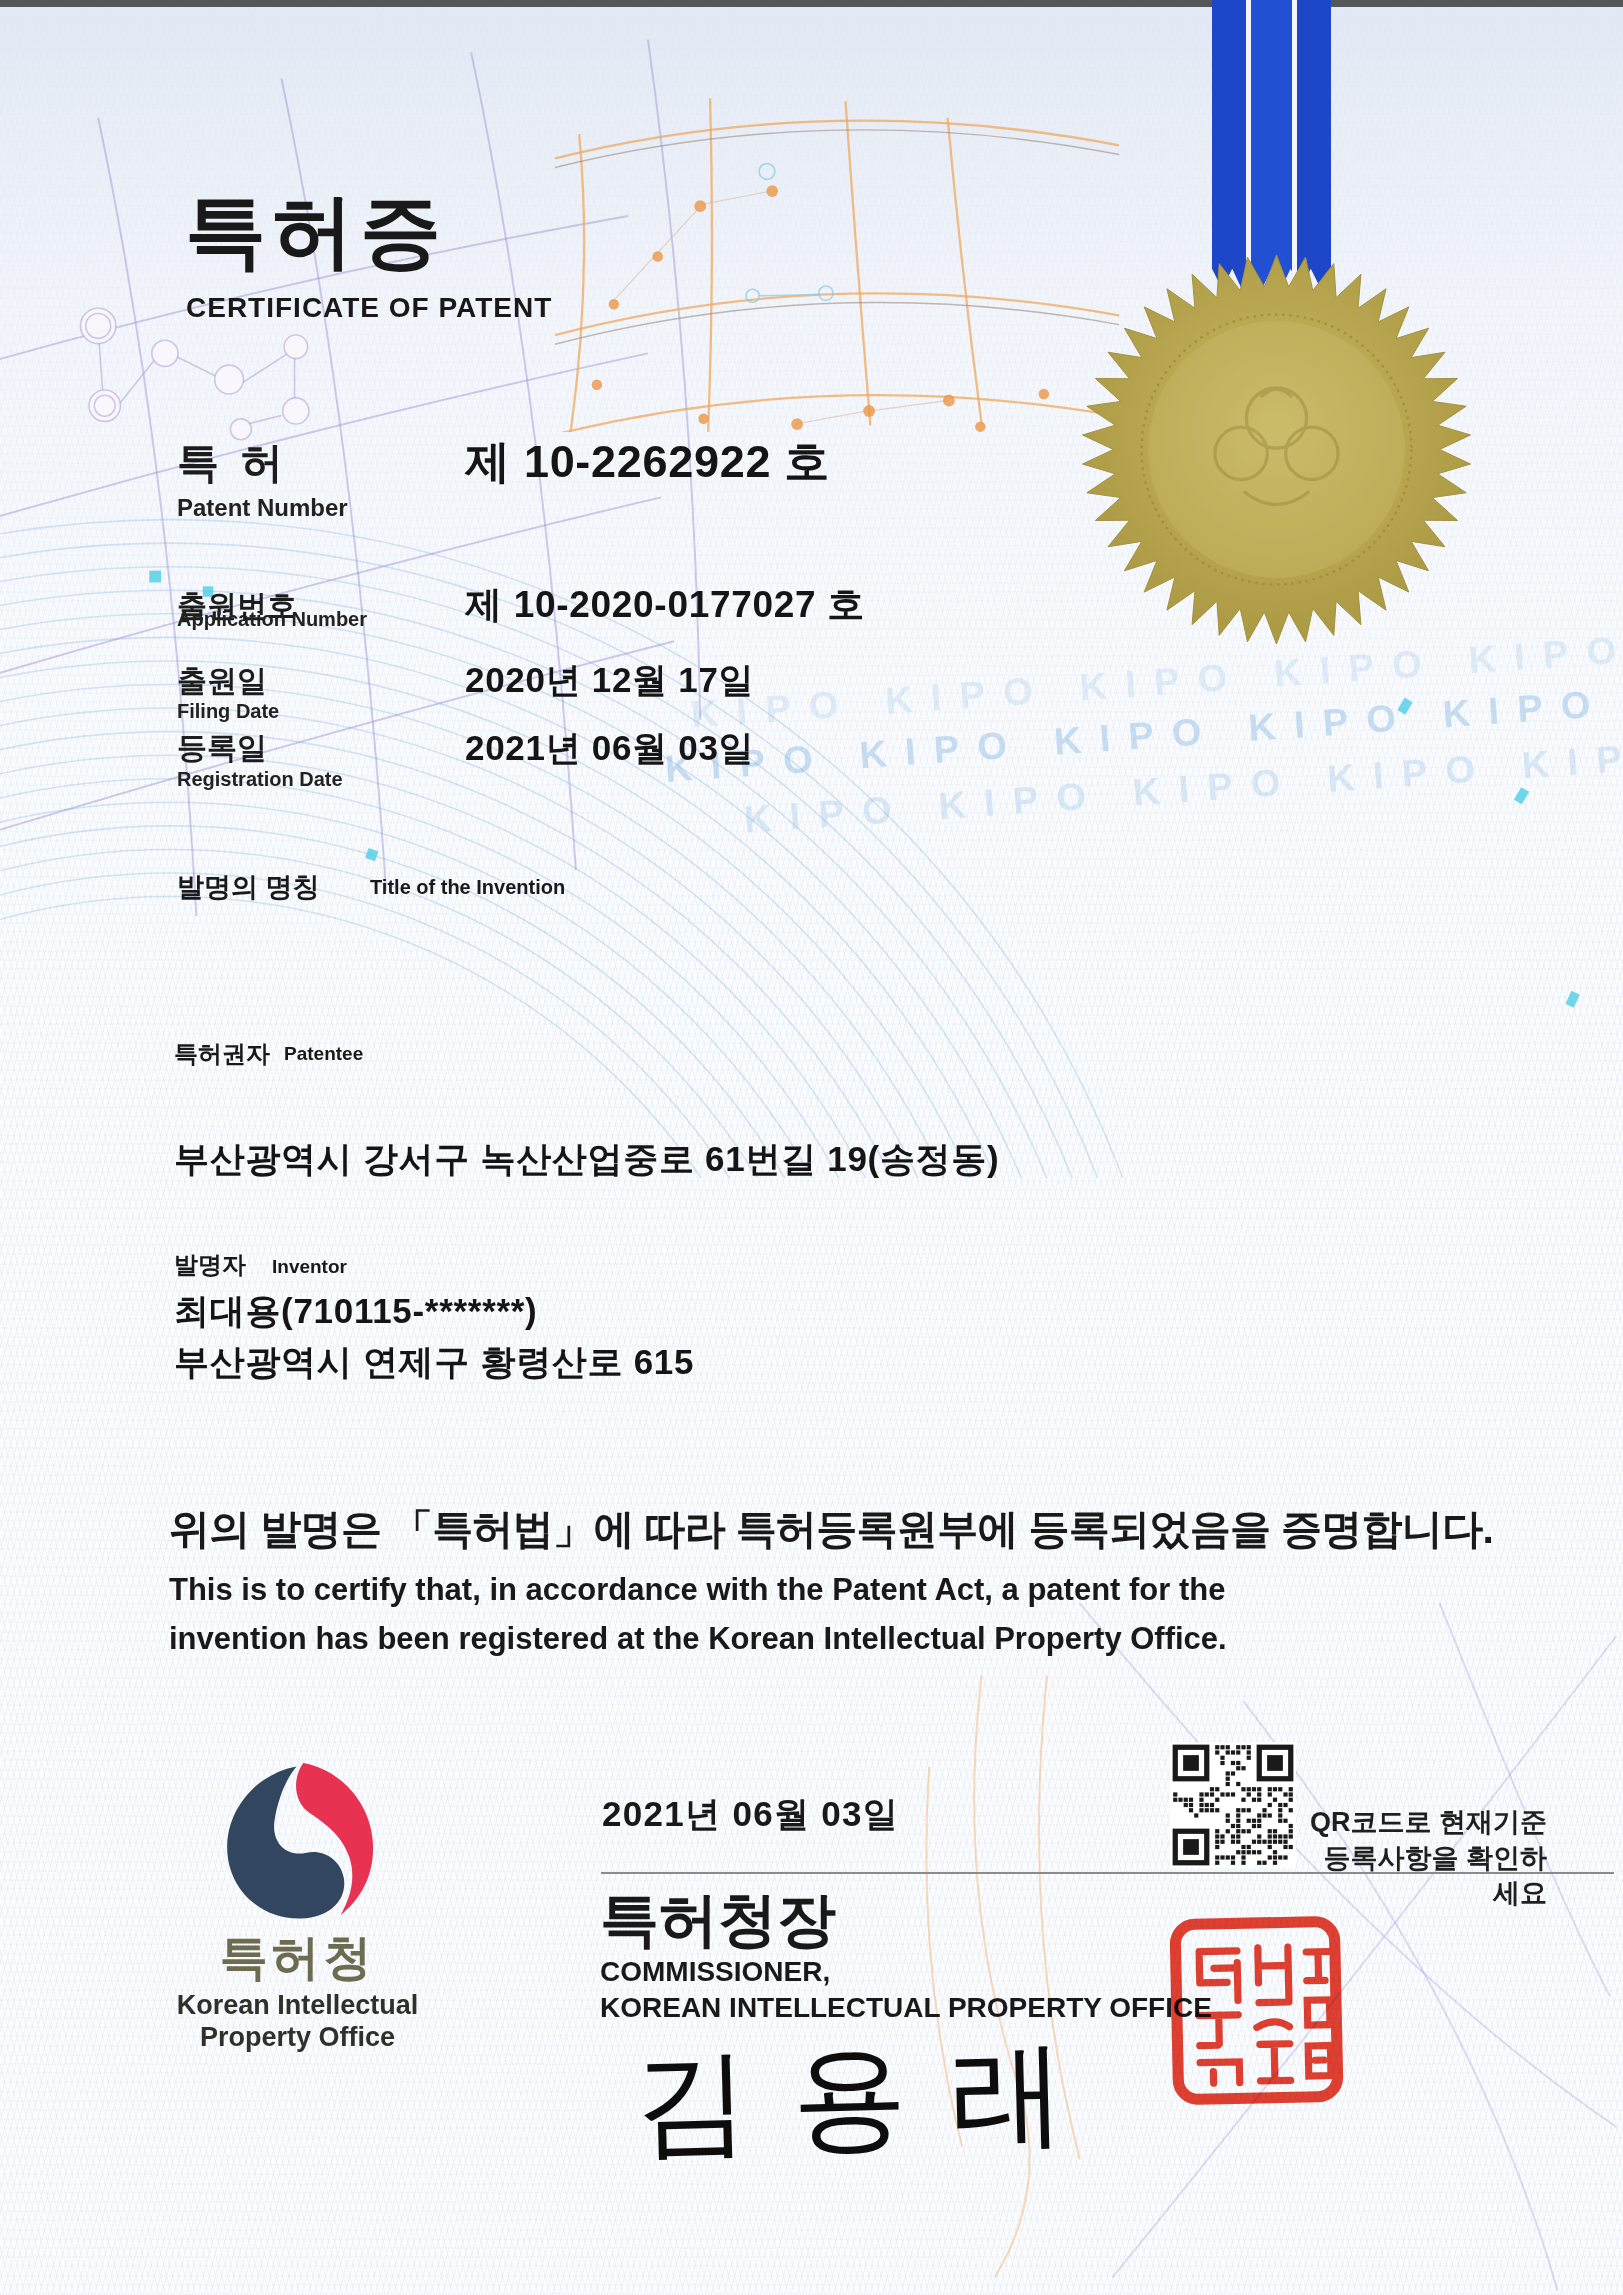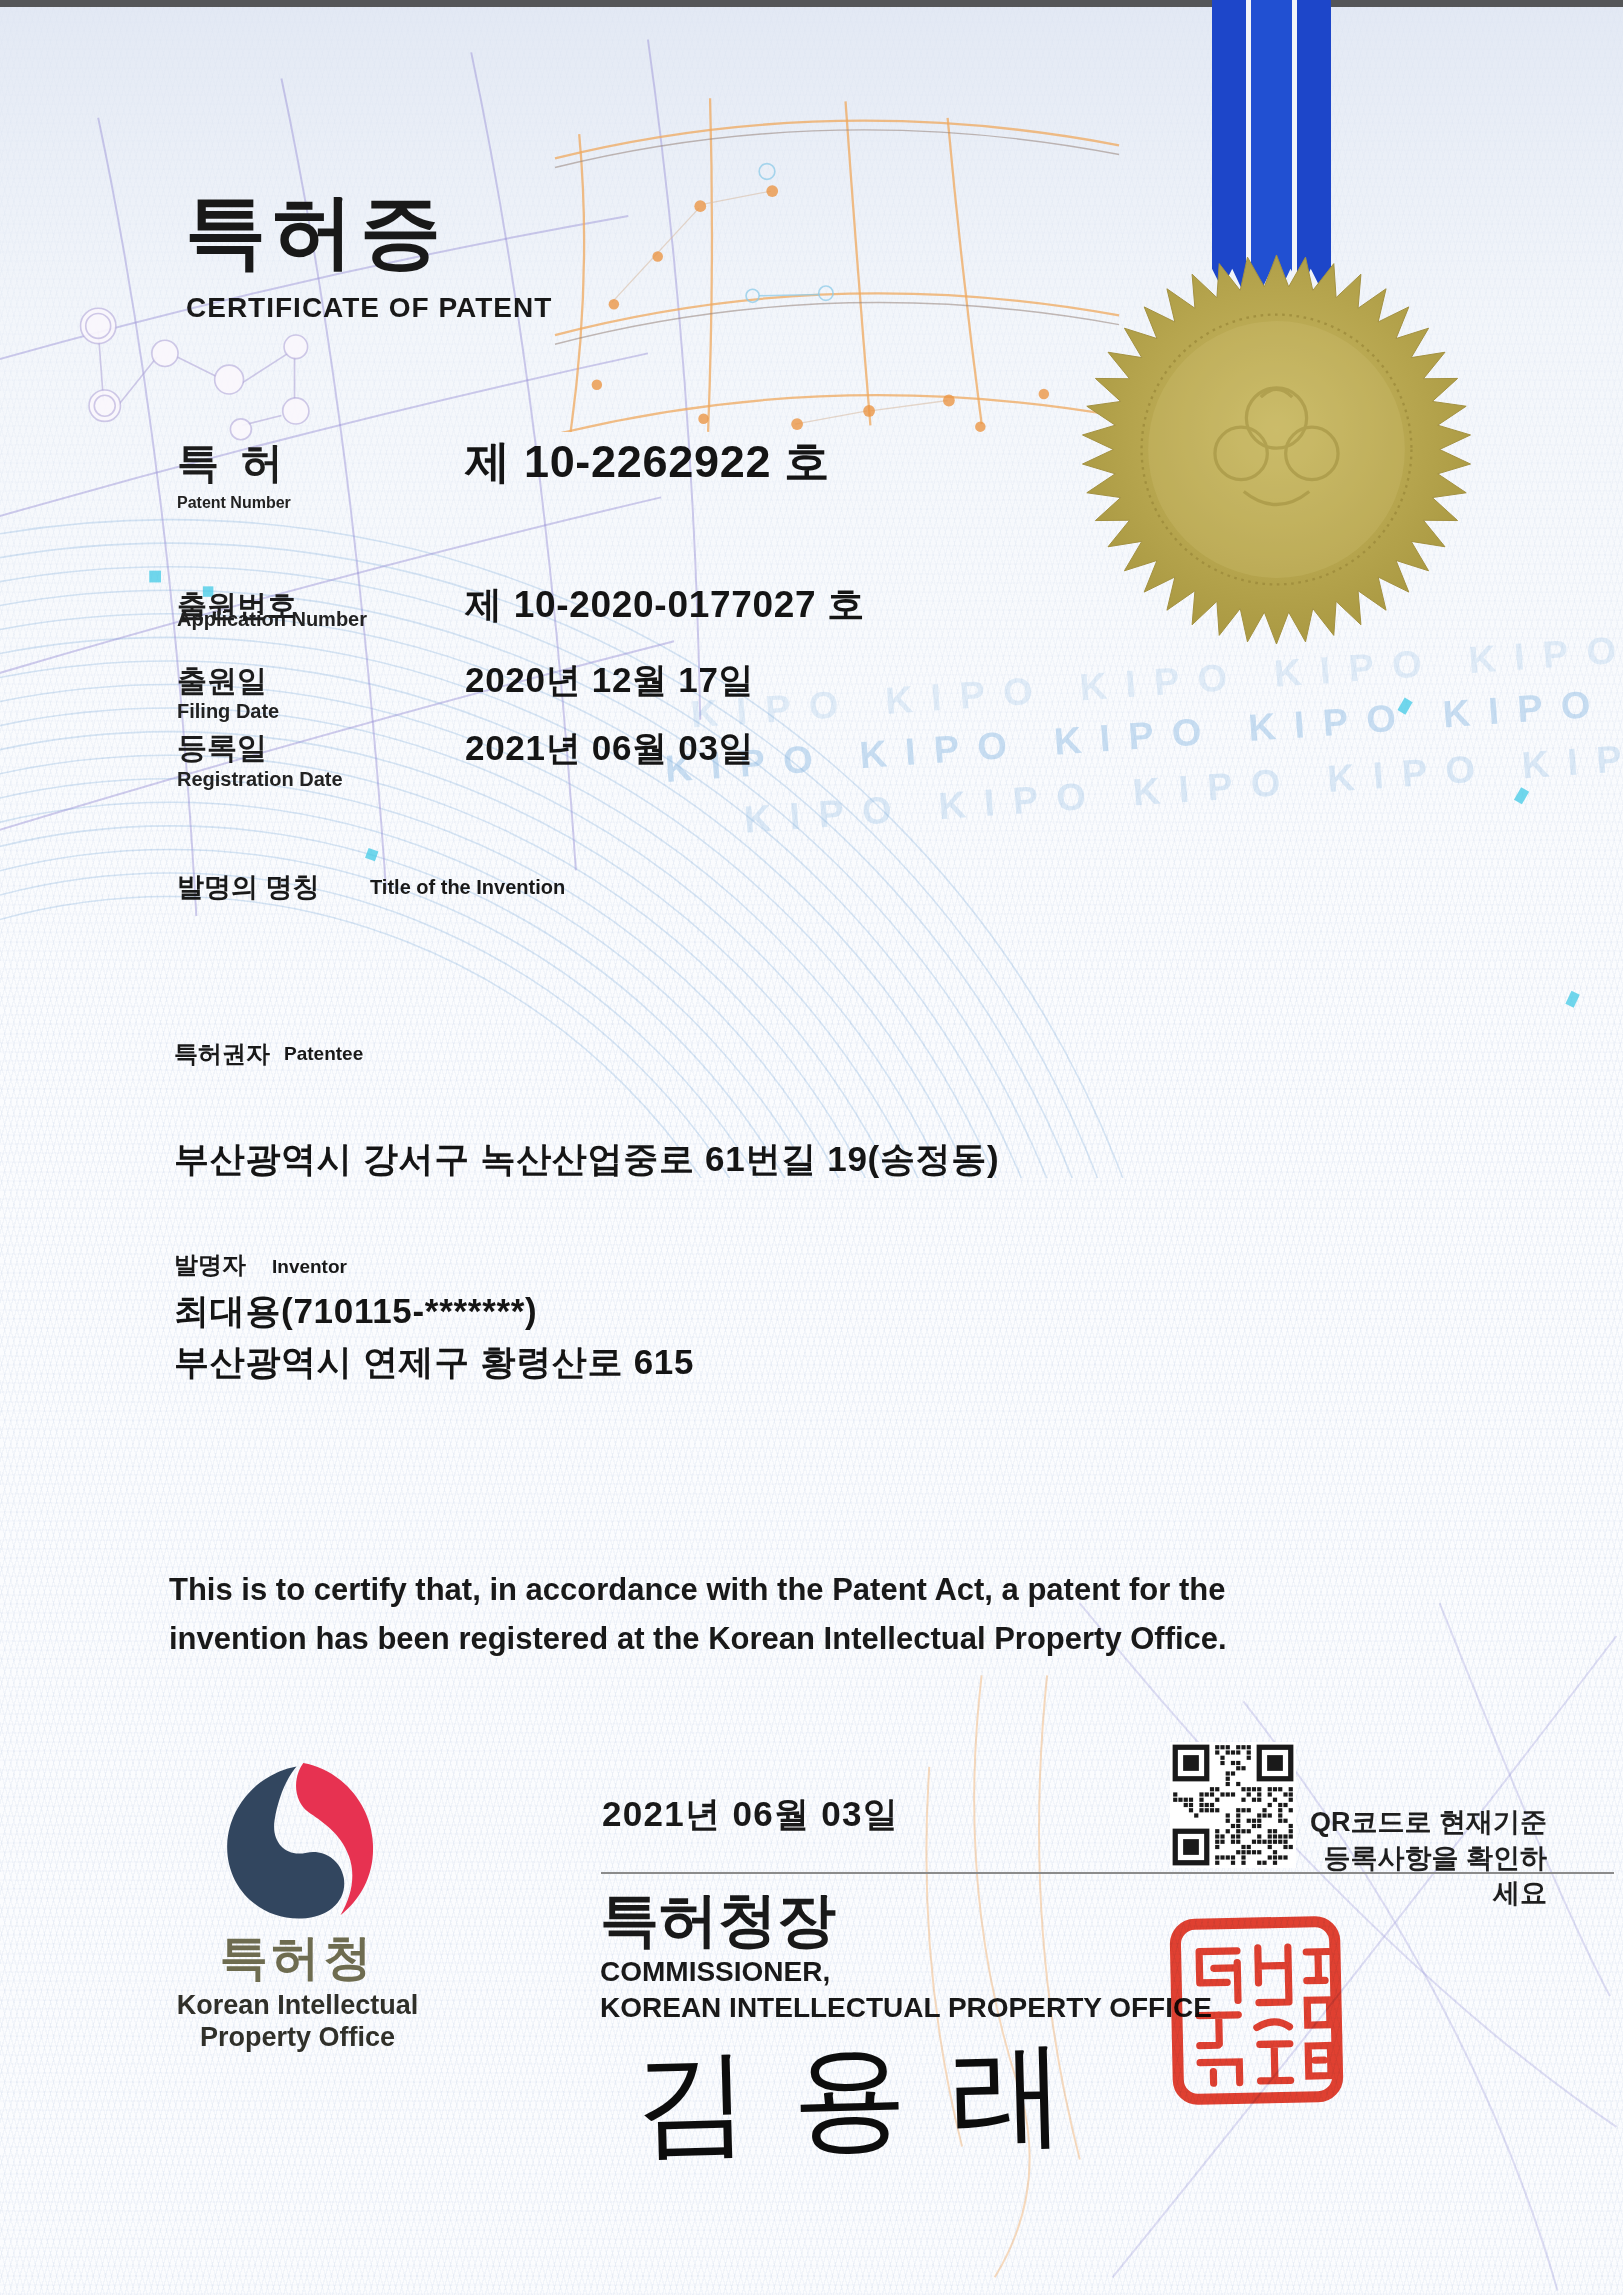--- a/index.html
+++ b/index.html
@@ -19,21 +19,21 @@
   .fg{z-index:3;}
 
   
   #title-ko{left:185px;top:178px;font-size:81px;font-weight:800;letter-spacing:6.5px;}
   #title-en{left:186px;top:292px;font-size:28px;font-weight:700;letter-spacing:1px;}
   .lab-ko{font-weight:700;color:#1c1c1c;}
   .lab-en{font-weight:700;color:#222;}
   .val{font-weight:700;color:#151515;letter-spacing:0.7px;}
 
   #f1-ko{left:177px;top:435px;font-size:42px;letter-spacing:5.2px;}
-  #f1-en{left:177px;top:494px;font-size:16px;}
+  #f1-en{left:177px;top:494px;font-size:24px;}
   #f1-v {left:465px;top:432px;font-size:45px;}
   #f2-ko{left:177px;top:586px;font-size:30px;}
   #f2-en{left:177px;top:608px;font-size:20px;}
   #f2-v {left:465px;top:580px;font-size:37px;}
   #f3-ko{left:177px;top:661px;font-size:30px;}
   #f3-en{left:177px;top:700px;font-size:20px;}
   #f3-v {left:465px;top:657px;font-size:35px;}
   #f4-ko{left:177px;top:728px;font-size:30px;}
   #f4-en{left:177px;top:768px;font-size:20px;}
   #f4-v {left:465px;top:725px;font-size:35px;}
@@ -272,20 +272,21 @@
 
   <div id="pat-ko" class="abs fg">특허권자</div>
   <div id="pat-en" class="abs fg">Patentee</div>
   <div id="pat-a" class="abs fg val">부산광역시 강서구 녹산산업중로 61번길 19(송정동)</div>
 
   <div id="ivr-ko" class="abs fg">발명자</div>
   <div id="ivr-en" class="abs fg">Inventor</div>
   <div id="ivr-n" class="abs fg val">최대용(710115-*******)</div>
   <div id="ivr-a" class="abs fg val">부산광역시 연제구 황령산로 615</div>
 
+  <div id="st-ko" class="abs fg">위의 발명은 「특허법」에 따라 특허등록원부에 등록되었음을 증명합니다.</div>
   <div id="st-e1" class="abs fg">This is to certify that, in accordance with the Patent Act, a patent for the</div>
   <div id="st-e2" class="abs fg">invention has been registered at the Korean Intellectual Property Office.</div>
 
   <div id="issue-date" class="abs fg">2021년 06월 03일</div>
 
   <svg id="qr" class="abs" width="126" height="126" viewBox="0 0 192 192">
     <rect x="0" y="0" width="192" height="192" fill="#ffffff"></rect>
     <g fill="#1a1a1a">
       <rect x="4" y="4" width="56" height="56"></rect>
         <rect x="132" y="4" width="56" height="56"></rect>

